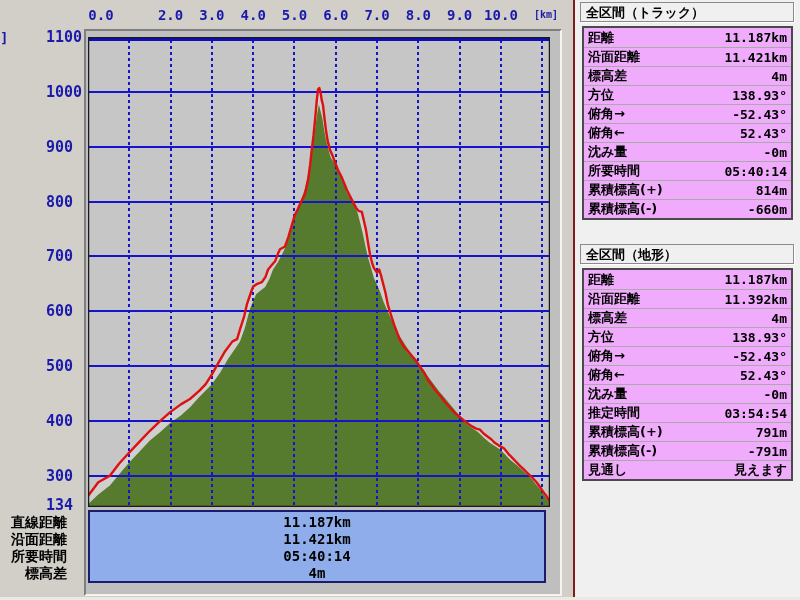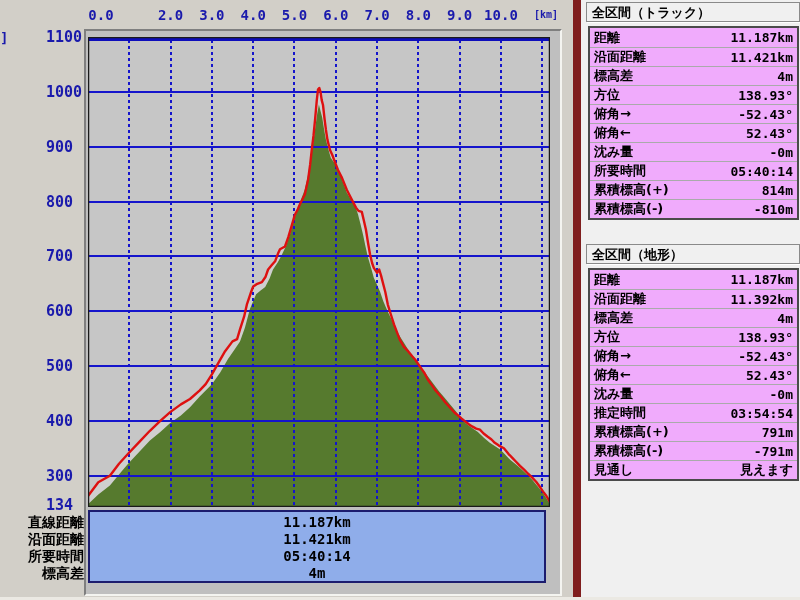--- a/index.html
+++ b/index.html
@@ -23,33 +23,33 @@
     color:#1a1aac;font-weight:bold;font-family:"DejaVu Sans Mono",monospace;
     font-size:15px;line-height:16px;white-space:nowrap;
   }
   .xlab{top:7px;width:44px;text-align:center;font-size:14px;}
   .ylab{left:46px;width:44px;}
   #y-unit-clip{left:0;top:30px;font-size:14px;}
   #x-unit{top:7px;left:512px;width:46px;text-align:right;font-size:10px;}
   
   #left-summary{left:0;top:514px;width:84px;text-align:right;
     font-size:14px;font-weight:bold;color:#000;line-height:17px;}
-  #left-summary div{padding-right:0;}
+  #left-summary div{padding-right:17px;}
   
   #info-box{
     left:88px;top:510px;width:454px;height:67px;
     background:#8fadea;border:2px solid #1c1c6e;
     text-align:center;color:#000;
     font-family:"DejaVu Sans Mono",monospace;font-weight:bold;
     font-size:14px;line-height:17px;padding-top:2px;
   }
   
   #right-panel{
     left:573px;top:0;width:227px;height:600px;background:#f0f0f0;
-    border-left:8px solid #7f1d1d;box-sizing:border-box;
+    border-left:2px solid #7f1d1d;box-sizing:border-box;
   }
   .section-header{
     position:absolute;left:5px;width:214px;height:20px;
     background:#f0f0f0;border:1px solid #8a8a8a;
     box-shadow:1px 1px 0 #ffffff;
     font-size:13px;font-weight:bold;color:#000;
     line-height:20px;padding-left:5px;box-sizing:border-box;
     white-space:nowrap;overflow:hidden;
   }
   .stat-table{
@@ -183,21 +183,21 @@
       <div class="stat-row">
         <span class="stat-label">所要時間</span>
         <span class="stat-value">05:40:14</span>
       </div>
       <div class="stat-row">
         <span class="stat-label">累積標高(+)</span>
         <span class="stat-value">814m</span>
       </div>
       <div class="stat-row">
         <span class="stat-label">累積標高(-)</span>
-        <span class="stat-value">-810m</span>
+        <span class="stat-value">-660m</span>
       </div>
     </div>
     <div class="section-header" style="top: 244px;">全区間（地形）</div>
     <div class="stat-table" style="top: 268px;">
       <div class="stat-row">
         <span class="stat-label">距離</span>
         <span class="stat-value">11.187km</span>
       </div>
       <div class="stat-row">
         <span class="stat-label">沿面距離</span>

